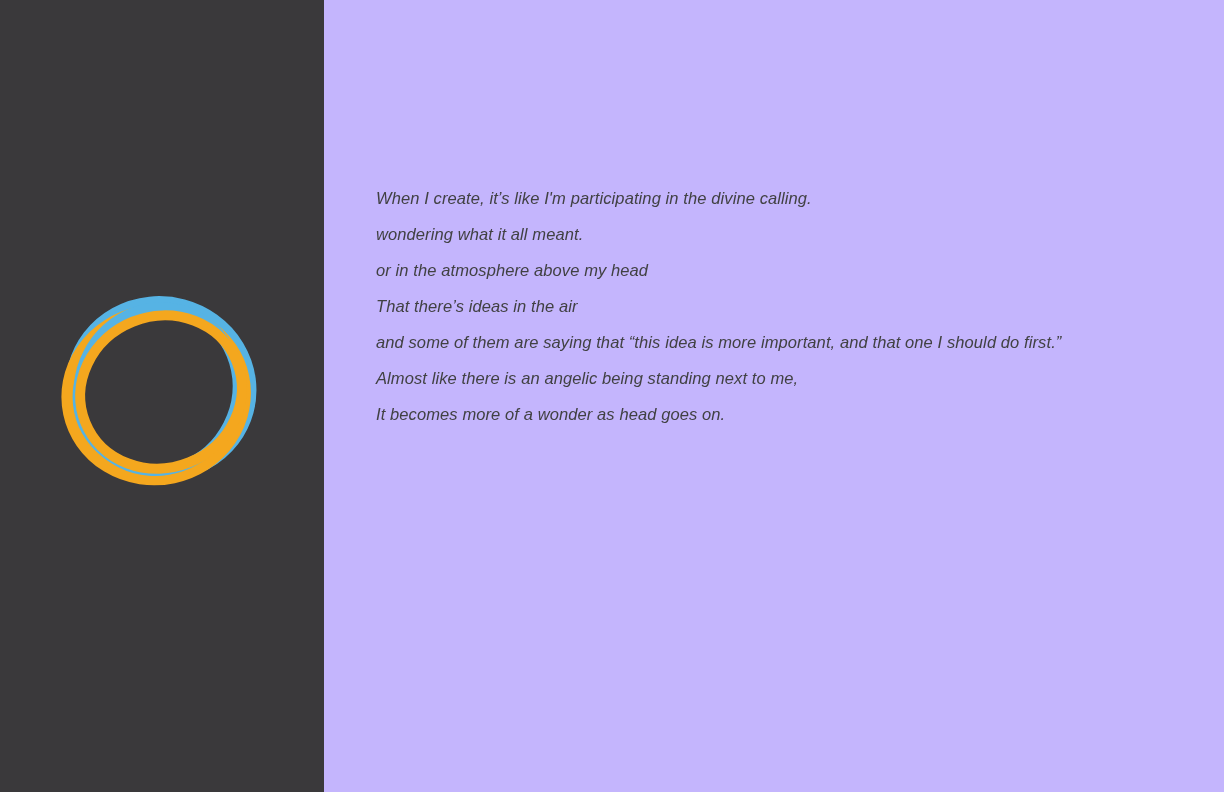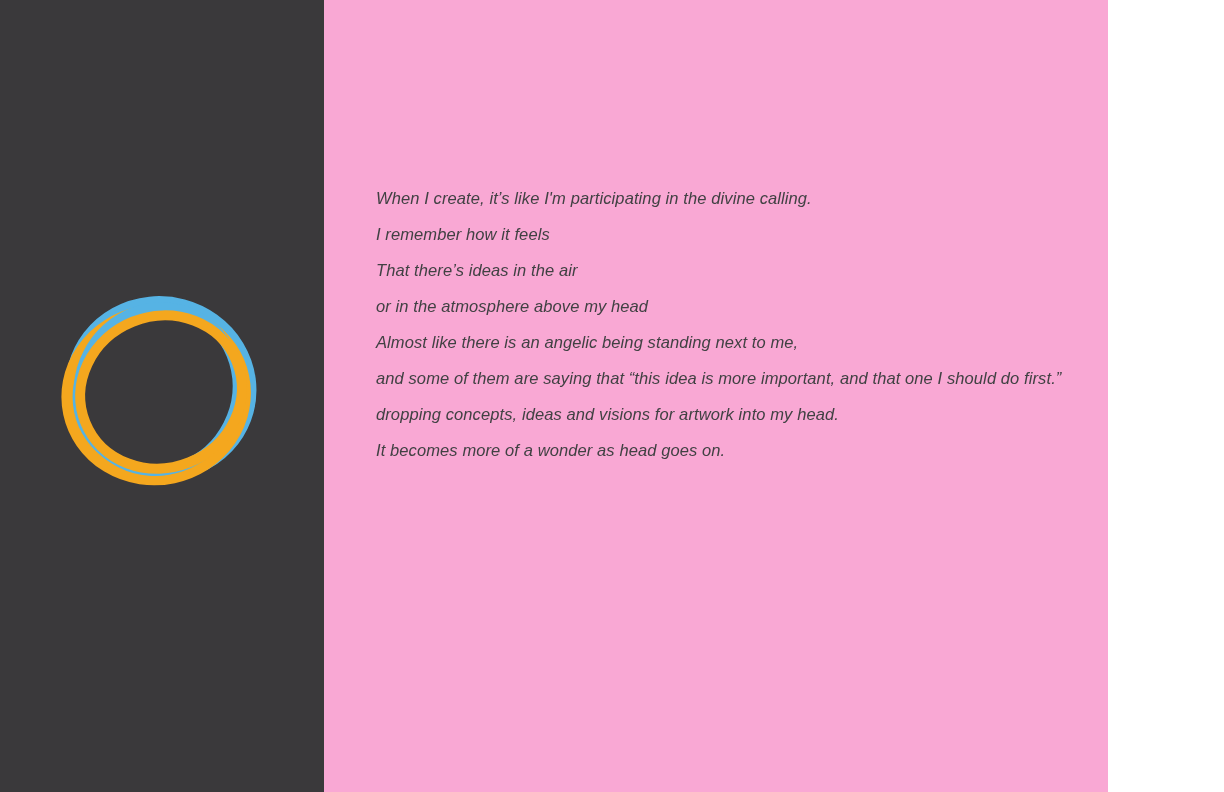--- a/index.html
+++ b/index.html
@@ -3,23 +3,23 @@
 <meta charset="utf-8">
 <style>
   html, body {
     margin: 0;
     padding: 0;
     background: #ffffff;
     font-family: "Liberation Sans", sans-serif;
   }
   .page {
     position: relative;
-    width: 1108px;
+    width: 1224px;
     height: 792px;
-    background: #f9a8d4;
+    background: #c4b5fd;
     overflow: hidden;
     display: flex;
   }
   .sidebar {
     flex: 0 0 324px;
     width: 324px;
     height: 792px;
     background: #3a393b;
     position: relative;
   }
@@ -65,23 +65,22 @@
         <ellipse cx="99" cy="105" rx="92" ry="87" stroke-width="11.5" transform="rotate(-12 99 105)" stroke="#f4a71e"></ellipse>
         <ellipse cx="101" cy="99" rx="81" ry="85" stroke-width="10.5" transform="rotate(27 101 99)" stroke="#56b3e4"></ellipse>
         <ellipse cx="104" cy="102" rx="84" ry="78" stroke-width="10.5" transform="rotate(-22 104 102)" stroke="#f4a71e"></ellipse>
       </g>
     </svg>
   </aside>
 
   <main class="content">
     <div class="quote">
         <p class="quote-line">When I create, it’s like I'm participating in the divine calling.</p>
-        <p class="quote-line">I remember how it feels</p>
+        <p class="quote-line">wondering what it all meant.</p>
+        <p class="quote-line">or in the atmosphere above my head</p>
         <p class="quote-line">That there’s ideas in the air</p>
-        <p class="quote-line">or in the atmosphere above my head</p>
+        <p class="quote-line">and some of them are saying that “this idea is more important, and that one I should do first.”</p>
         <p class="quote-line">Almost like there is an angelic being standing next to me,</p>
-        <p class="quote-line">and some of them are saying that “this idea is more important, and that one I should do first.”</p>
-        <p class="quote-line">dropping concepts, ideas and visions for artwork into my head.</p>
         <p class="quote-line">It becomes more of a wonder as head goes on.</p>
       </div>
   </main>
 
 </div>
 
 </body></html>

